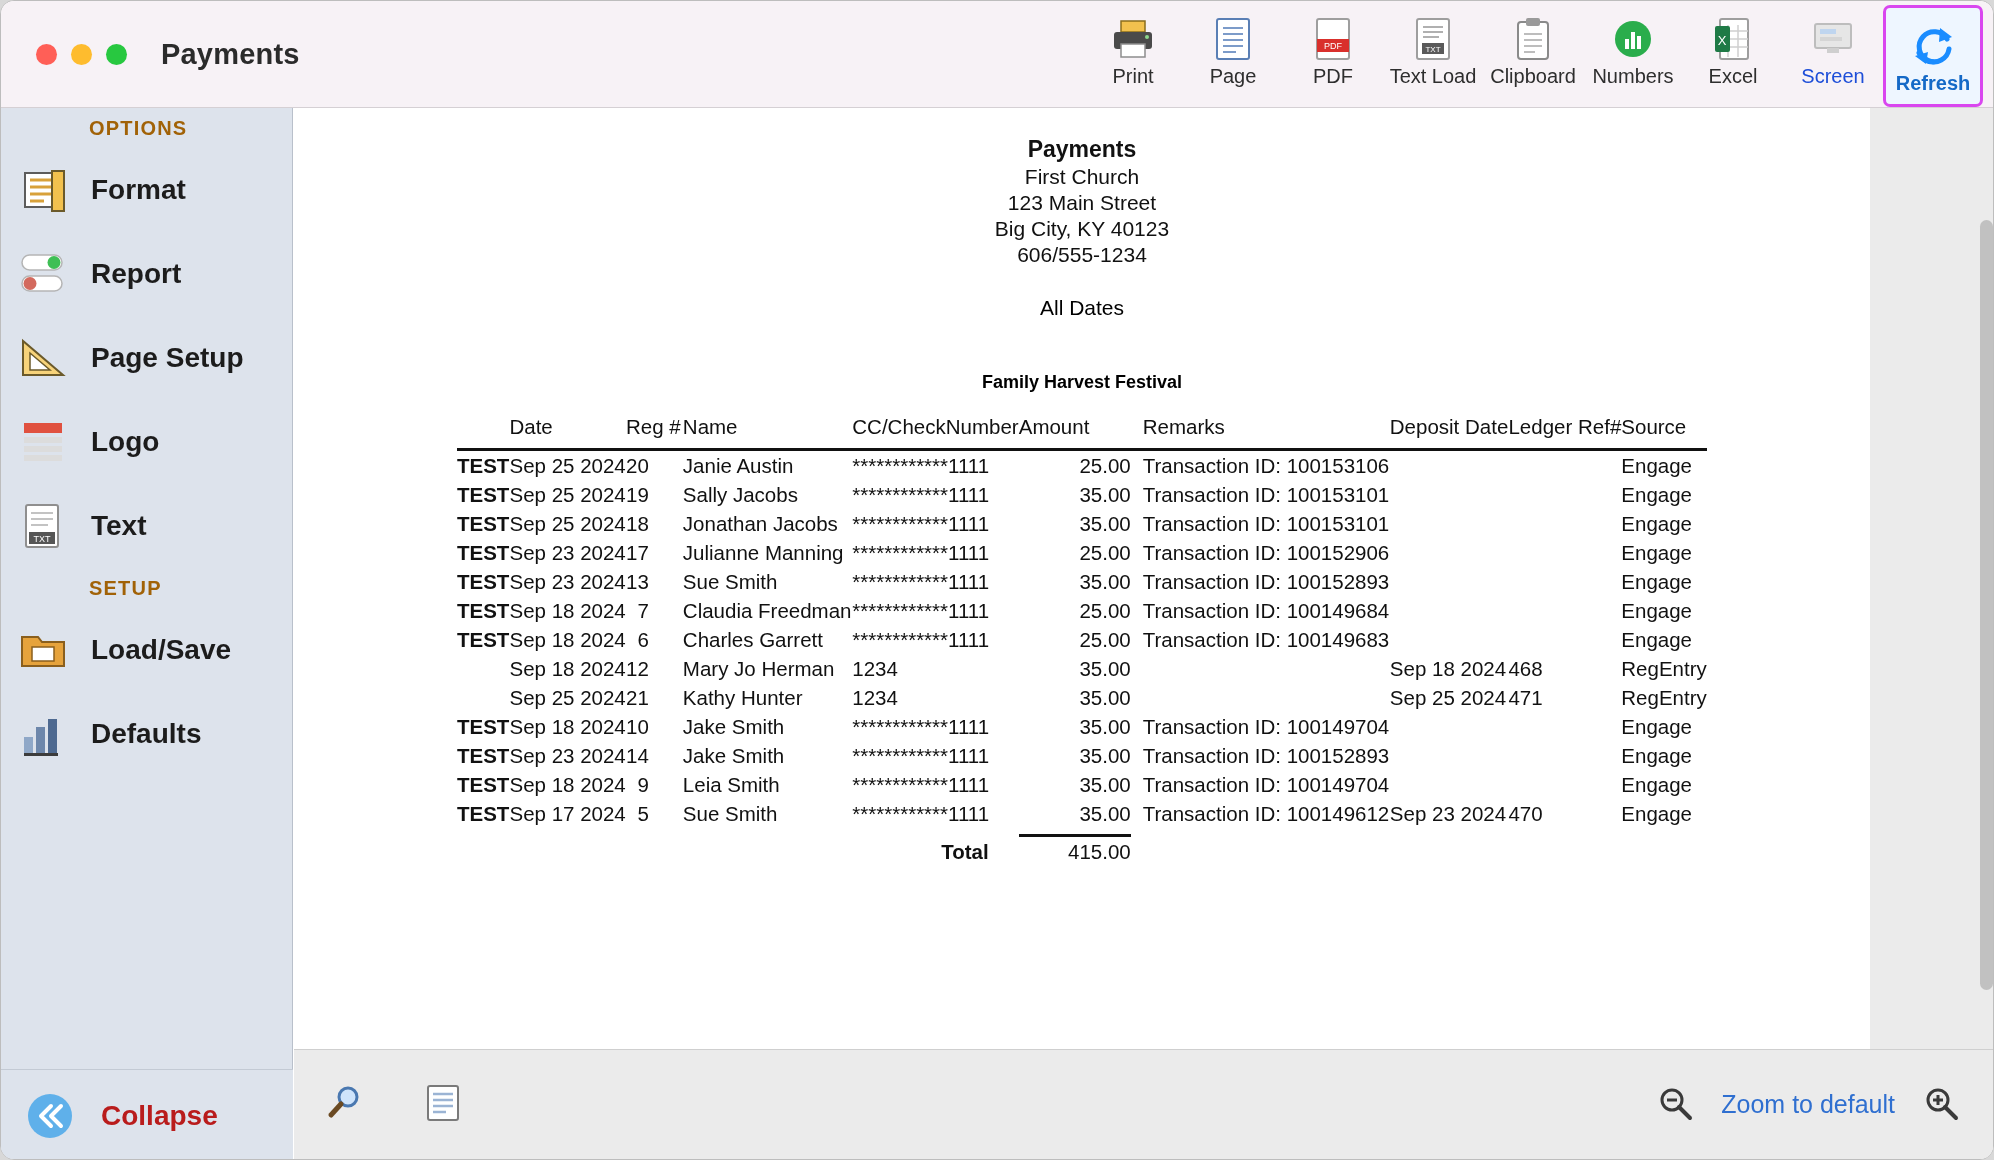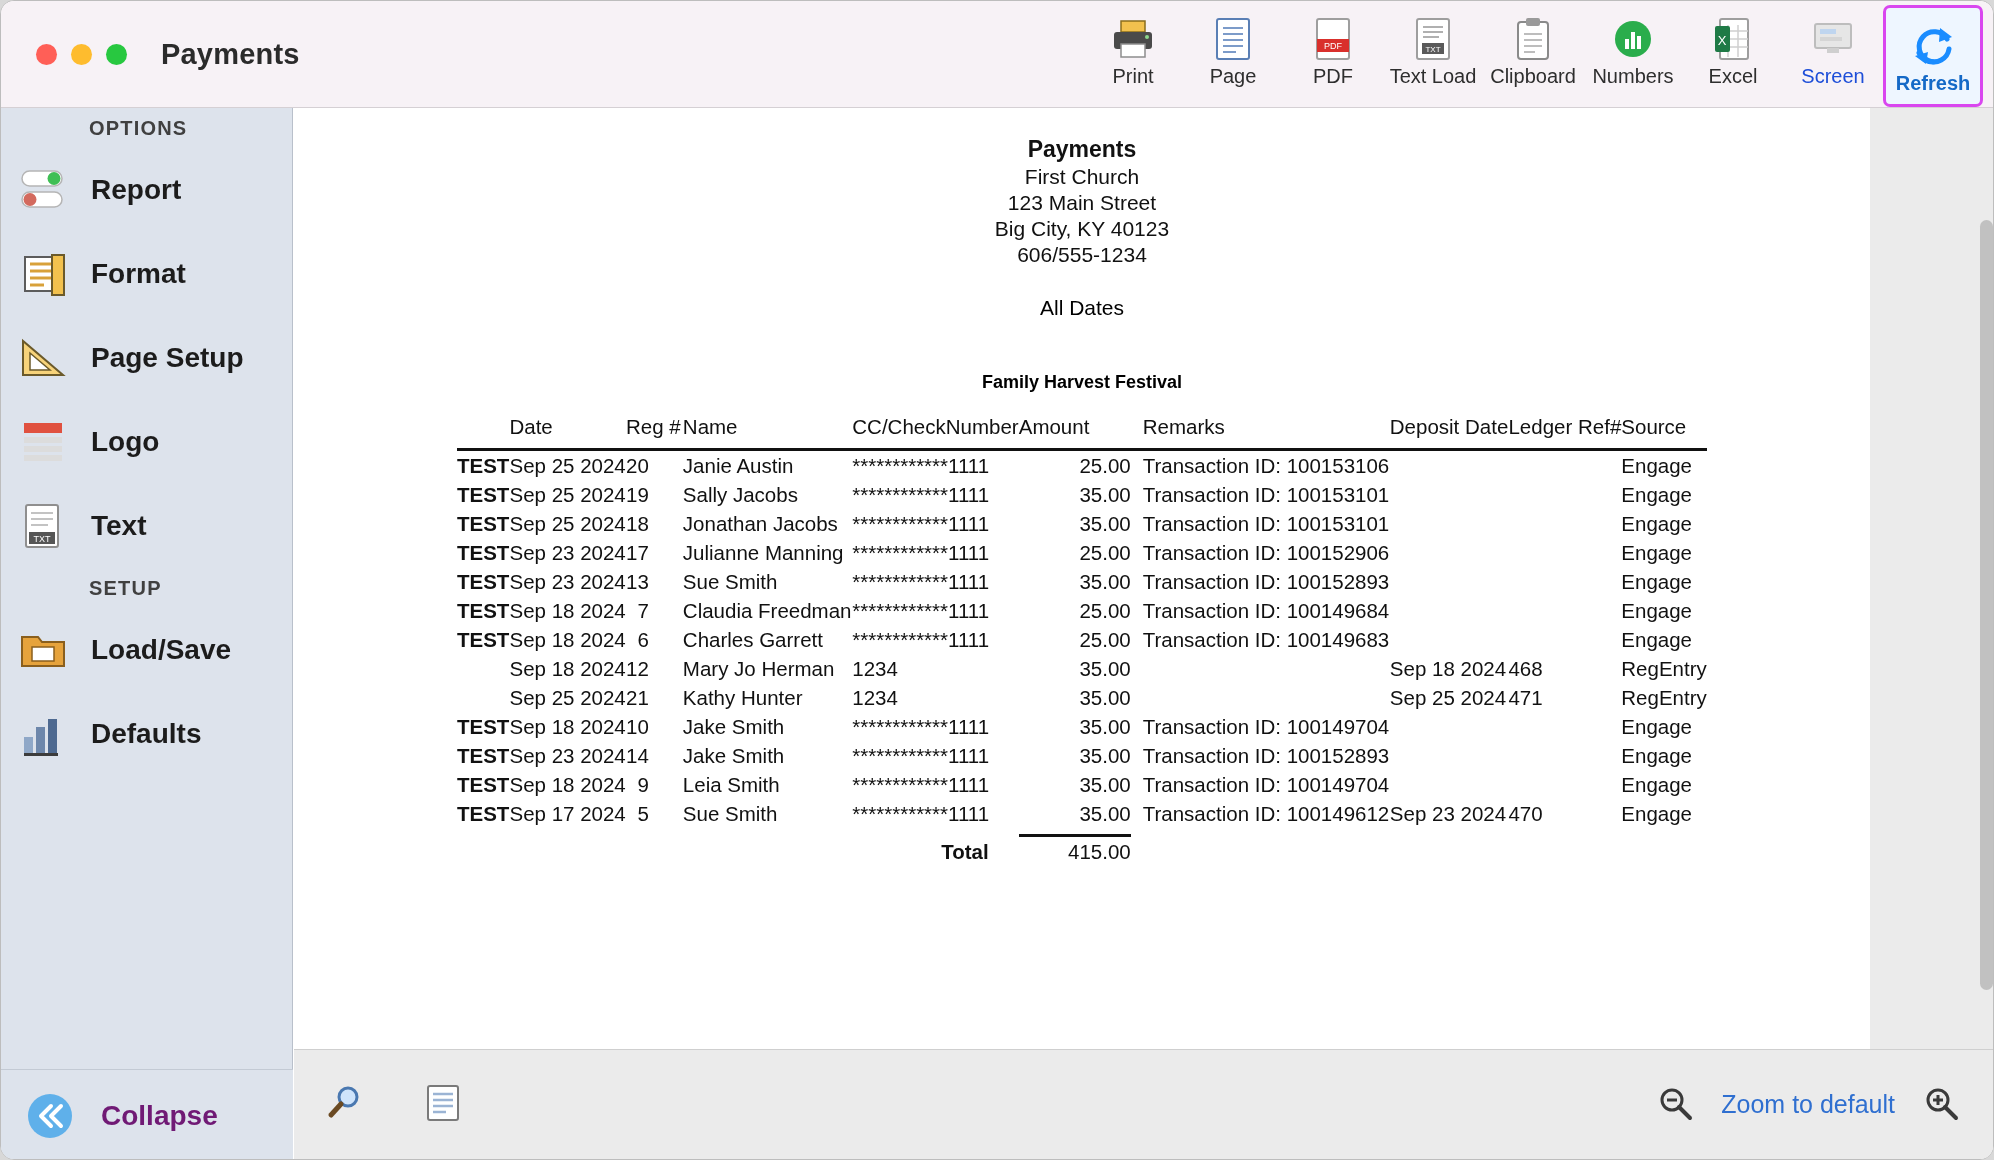--- a/index.html
+++ b/index.html
@@ -87,33 +87,33 @@
   }
   .sb-expand .txt { color: #ffffff; font-size: 28px; font-weight: bold; margin-left: 20px; }
   .sb-row {
     height: 84px;
     display: flex; align-items: center;
     padding-left: 16px;
   }
   .sb-row .txt { font-size: 28px; font-weight: bold; color: #1c1c1c; margin-left: 20px; }
   .sb-ico { width: 54px; height: 54px; display: flex; align-items: center; justify-content: center; }
   .sb-section {
-    font-size: 20px; font-weight: bold; color: #404040;
+    font-size: 20px; font-weight: bold; color: #a16207;
     letter-spacing: 1.2px;
     padding-left: 88px;
     height: 40px; display: flex; align-items: center;
   }
   .sb-collapse {
     position: absolute; left: 0; bottom: 0;
     width: 292px; height: 92px;
     background: #dde3ec;
     border-top: 1px solid #c3cad4;
     display: flex; align-items: center; padding-left: 22px;
   }
-  .sb-collapse .txt { font-size: 28px; font-weight: bold; color: #701a75; margin-left: 24px; }
+  .sb-collapse .txt { font-size: 28px; font-weight: bold; color: #b91c1c; margin-left: 24px; }
 
   
   .content {
     position: absolute; left: 293px; top: 107px;
     width: 1701px; height: 1053px;
     background: #ebebeb;
   }
   .page {
     position: absolute; left: 0; top: 0;
     width: 1576px; height: 943px;
@@ -341,44 +341,44 @@
   </div>
 
   <div class="sidebar">
 
 
 
     <div class="sb-section">OPTIONS</div>
 
     <div class="sb-row">
       <span class="sb-ico">
-        <svg width="52" height="46" viewBox="0 0 52 46">
-          <rect x="4" y="4" width="40" height="15" rx="7.5" fill="#ffffff" stroke="#b5b5b5" stroke-width="1.5"></rect>
-          <circle cx="36" cy="11.5" r="6.5" fill="#3fbf55"></circle>
-          <rect x="4" y="25" width="40" height="15" rx="7.5" fill="#ffffff" stroke="#b5b5b5" stroke-width="1.5"></rect>
-          <circle cx="12" cy="32.5" r="6.5" fill="#d36a5e"></circle>
-        </svg>
-      </span>
-      <span class="txt">Report</span>
-    </div>
-
-    <div class="sb-row">
-      <span class="sb-ico">
         <svg width="50" height="50" viewBox="0 0 50 50">
           <rect x="6" y="8" width="32" height="34" fill="#ffffff" stroke="#5c5c5c" stroke-width="2"></rect>
           <g stroke="#d8a13a" stroke-width="3">
             <line x1="11" y1="15" x2="33" y2="15"></line>
               <line x1="11" y1="22" x2="33" y2="22"></line>
             <line x1="11" y1="29" x2="33" y2="29"></line>
               <line x1="11" y1="36" x2="25" y2="36"></line>
           </g>
           <rect x="33" y="6" width="12" height="40" fill="#f2c14e" stroke="#6b5a2a" stroke-width="2"></rect>
         </svg>
       </span>
       <span class="txt">Format</span>
+    </div>
+
+    <div class="sb-row">
+      <span class="sb-ico">
+        <svg width="52" height="46" viewBox="0 0 52 46">
+          <rect x="4" y="4" width="40" height="15" rx="7.5" fill="#ffffff" stroke="#b5b5b5" stroke-width="1.5"></rect>
+          <circle cx="36" cy="11.5" r="6.5" fill="#3fbf55"></circle>
+          <rect x="4" y="25" width="40" height="15" rx="7.5" fill="#ffffff" stroke="#b5b5b5" stroke-width="1.5"></rect>
+          <circle cx="12" cy="32.5" r="6.5" fill="#d36a5e"></circle>
+        </svg>
+      </span>
+      <span class="txt">Report</span>
     </div>
 
     <div class="sb-row">
       <span class="sb-ico">
         <svg width="52" height="50" viewBox="0 0 52 50">
           <polygon points="5,42 45,42 5,8" fill="#f7d37a" stroke="#6b5a2a" stroke-width="2"></polygon>
           <polygon points="12,37 32,37 12,20" fill="#ffffff" stroke="#6b5a2a" stroke-width="1.5"></polygon>
         </svg>
       </span>
       <span class="txt">Page Setup</span>

